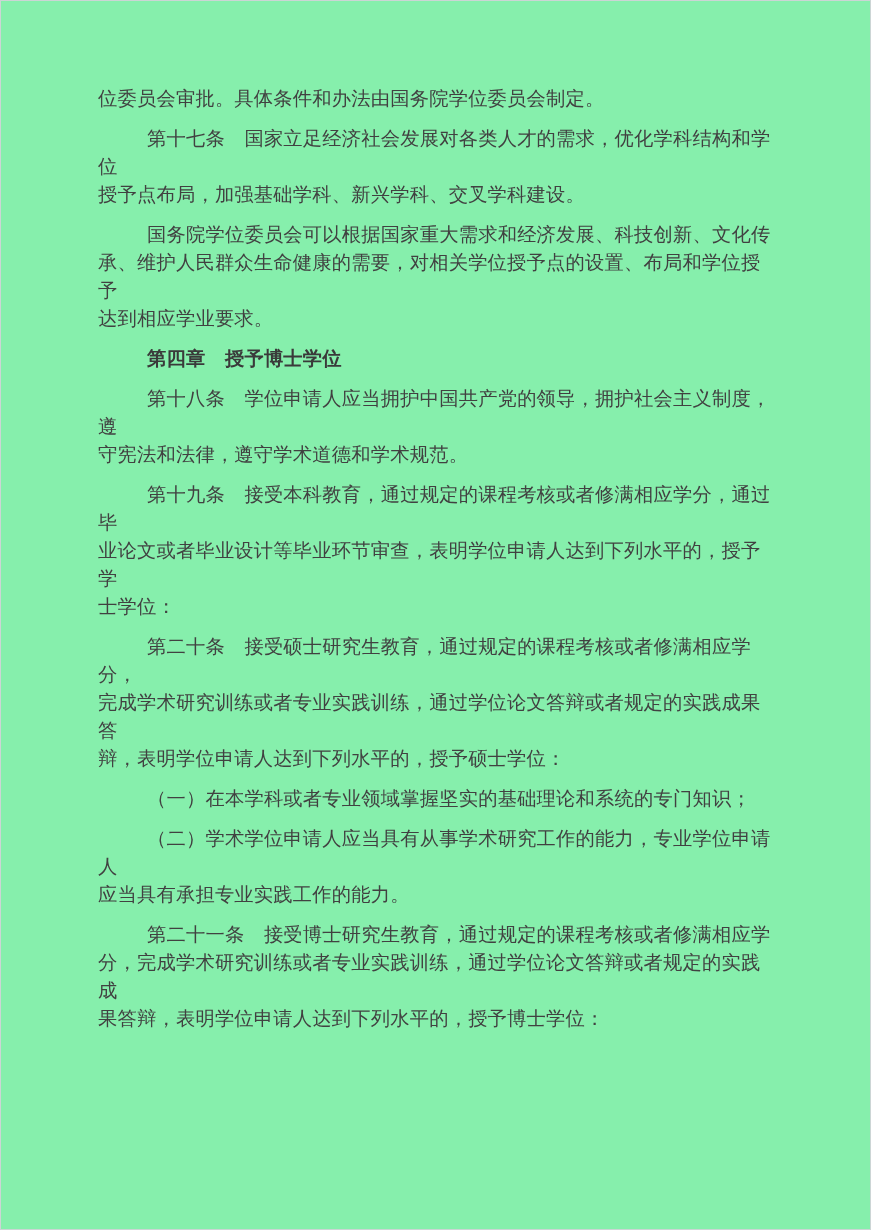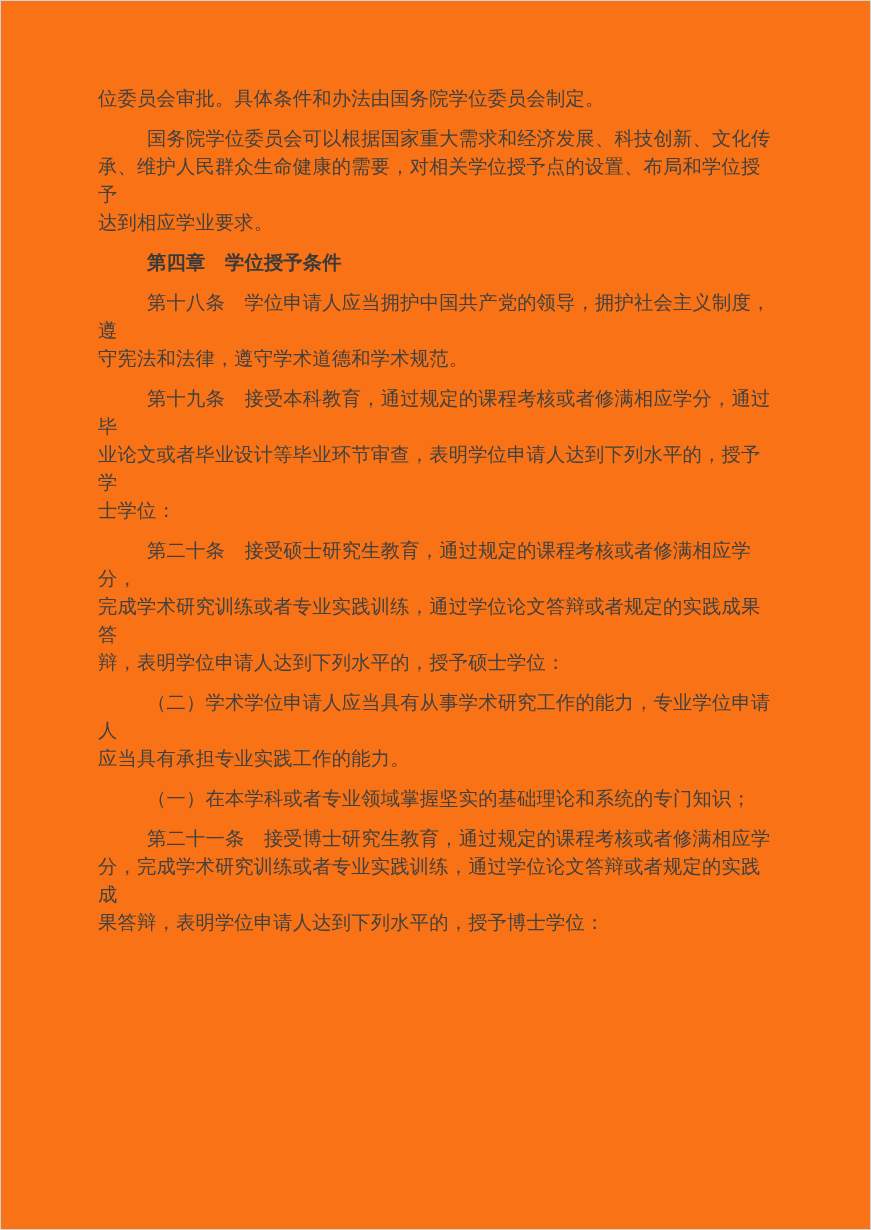--- a/index.html
+++ b/index.html
@@ -5,21 +5,21 @@
   html, body {
     margin: 0;
     padding: 0;
     background: #ffffff;
   }
   .page {
     position: relative;
     width: 871px;
     height: 1230px;
     box-sizing: border-box;
-    background: #f97316;
+    background: #86efac;
     border: 1px solid #ccd5d5;
     overflow: hidden;
   }
   .doc-body {
     box-sizing: border-box;
     padding: 84px 95px 0 97px;
     width: 100%;
   }
   .para {
     margin: 0 0 12px 0;
@@ -38,32 +38,34 @@
     font-weight: bold;
     color: #3a3a3a;
   }
 </style>
 </head>
 <body>
 
 <div class="page">
   <div class="doc-body">
       <p class="para no-indent">位委员会审批。具体条件和办法由国务院学位委员会制定。</p>
+      <p class="para">第十七条　国家立足经济社会发展对各类人才的需求，优化学科结构和学位
+授予点布局，加强基础学科、新兴学科、交叉学科建设。</p>
       <p class="para">国务院学位委员会可以根据国家重大需求和经济发展、科技创新、文化传
 承、维护人民群众生命健康的需要，对相关学位授予点的设置、布局和学位授予
 达到相应学业要求。</p>
-      <p class="para heading">第四章　学位授予条件</p>
+      <p class="para heading">第四章　授予博士学位</p>
       <p class="para">第十八条　学位申请人应当拥护中国共产党的领导，拥护社会主义制度，遵
 守宪法和法律，遵守学术道德和学术规范。</p>
       <p class="para">第十九条　接受本科教育，通过规定的课程考核或者修满相应学分，通过毕
 业论文或者毕业设计等毕业环节审查，表明学位申请人达到下列水平的，授予学
 士学位：</p>
       <p class="para">第二十条　接受硕士研究生教育，通过规定的课程考核或者修满相应学分，
 完成学术研究训练或者专业实践训练，通过学位论文答辩或者规定的实践成果答
 辩，表明学位申请人达到下列水平的，授予硕士学位：</p>
+      <p class="para">（一）在本学科或者专业领域掌握坚实的基础理论和系统的专门知识；</p>
       <p class="para">（二）学术学位申请人应当具有从事学术研究工作的能力，专业学位申请人
 应当具有承担专业实践工作的能力。</p>
-      <p class="para">（一）在本学科或者专业领域掌握坚实的基础理论和系统的专门知识；</p>
       <p class="para">第二十一条　接受博士研究生教育，通过规定的课程考核或者修满相应学
 分，完成学术研究训练或者专业实践训练，通过学位论文答辩或者规定的实践成
 果答辩，表明学位申请人达到下列水平的，授予博士学位：</p>
     </div>
 </div>
 
 </body></html>

